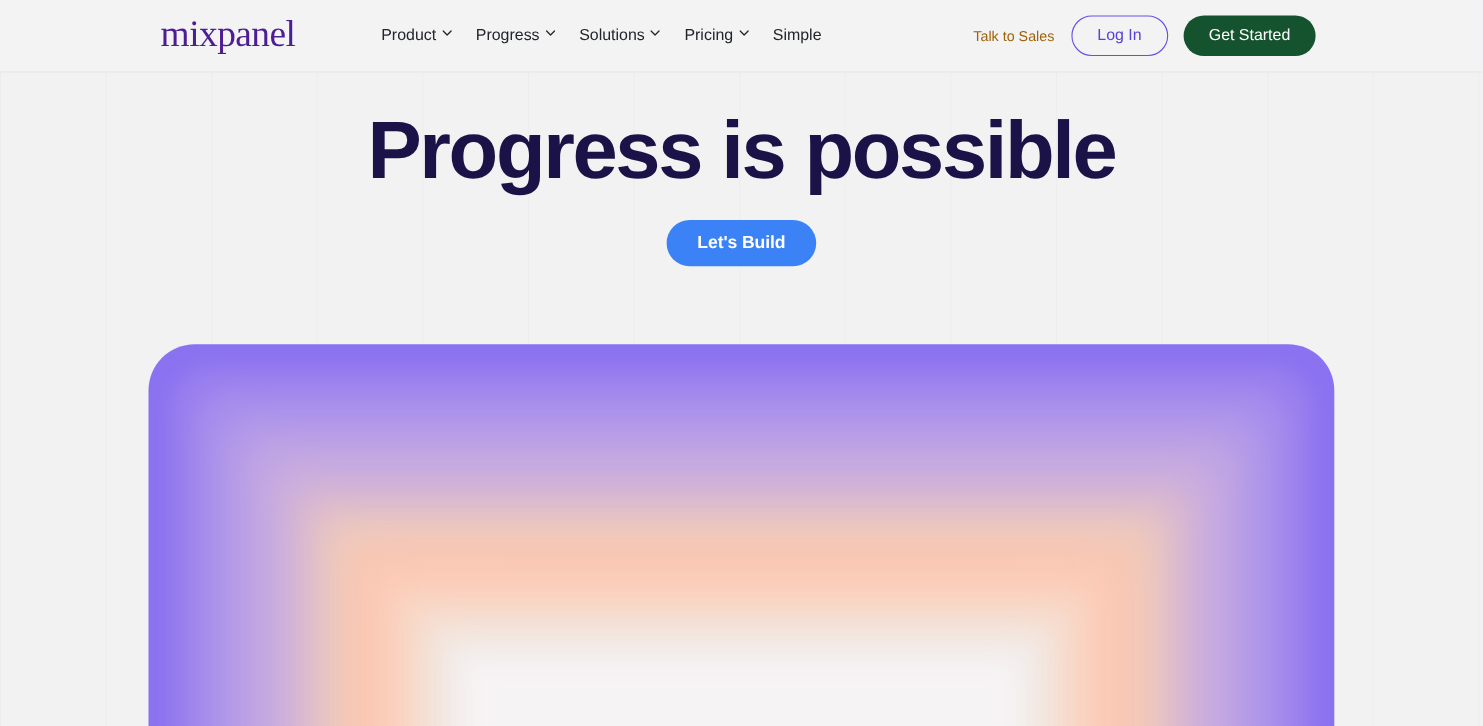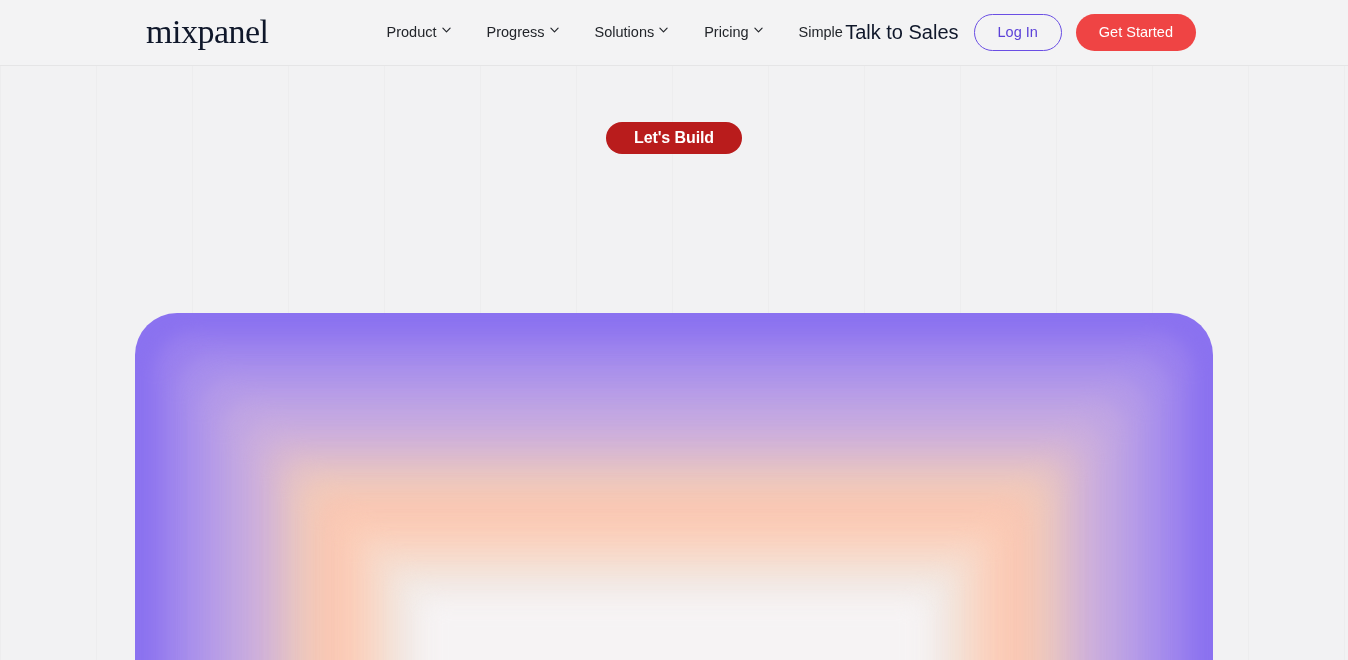--- a/index.html
+++ b/index.html
@@ -39,32 +39,32 @@
     background: #f3f3f4;
     border-bottom: 1px solid rgba(0,0,0,0.055);
     padding: 0 152px 0 146px;
   }
 
   .logo {
     font-family: "Liberation Serif", serif;
     font-size: 34px;
     line-height: 1;
     font-weight: 400;
-    color: #0f172a;
+    color: #4c1d95;
     letter-spacing: -0.5px;
     white-space: nowrap;
     user-select: none;
     margin-top: -2px;
   }
 
   .nav {
     display: flex;
     align-items: center;
-    gap: 36px;
-    margin-left: 118px;
+    gap: 22px;
+    margin-left: 78px;
   }
 
   .nav-item {
     display: flex;
     align-items: center;
     gap: 5px;
     font-size: 14.5px;
     color: #22252a;
     cursor: pointer;
     white-space: nowrap;
@@ -81,22 +81,22 @@
   .chev svg { display: block; }
 
   .header-right {
     margin-left: auto;
     display: flex;
     align-items: center;
     gap: 14px;
   }
 
   .talk-sales {
-    font-size: 20px;
-    color: #0f172a;
+    font-size: 13px;
+    color: #a16207;
     cursor: pointer;
     white-space: nowrap;
     margin-right: 1px;
   }
 
   .btn {
     display: inline-flex;
     align-items: center;
     justify-content: center;
     border-radius: 999px;
@@ -113,21 +113,21 @@
     height: 37px;
     padding: 0 23px;
     background: transparent;
     border: 1.5px solid #6a4ee4;
     color: #5b41d8;
   }
 
   .btn-solid {
     height: 37px;
     padding: 0 23px;
-    background: #ef4444;
+    background: #14532d;
     color: #ffffff;
   }
 
   
   .hero {
     position: relative;
     z-index: 2;
     text-align: center;
     padding-top: 32px;
   }
@@ -151,23 +151,23 @@
     white-space: nowrap;
   }
 
   .cta-wrap {
     margin-top: 24px;
     display: flex;
     justify-content: center;
   }
 
   .btn-cta {
-    height: 32px;
+    height: 42px;
     padding: 0 28px;
-    background: #b91c1c;
+    background: #3b82f6;
     color: #ffffff;
     font-size: 16px;
     font-weight: 600;
     letter-spacing: -0.1px;
   }
 
   
   .gradient-stage {
     position: absolute;
     left: 135px;
@@ -248,20 +248,21 @@
 
     <button class="btn btn-outline">Log In</button>
 
     <button class="btn btn-solid">Get Started</button>
   </div>
 
 </header>
 
 <section class="hero">
 
+  <h1 class="hero-title">Progress is possible</h1>
 
 
   <div class="cta-wrap">
     <button class="btn btn-cta">Let's Build</button>
   </div>
 
 </section>
 
 <div class="gradient-stage">
   <div class="ring" id="ring-host">

